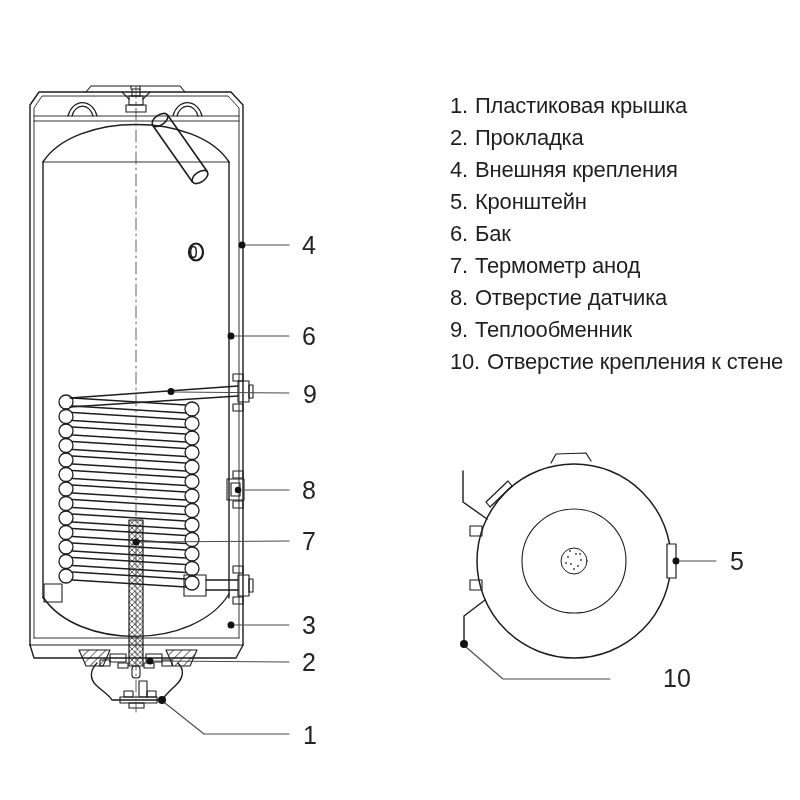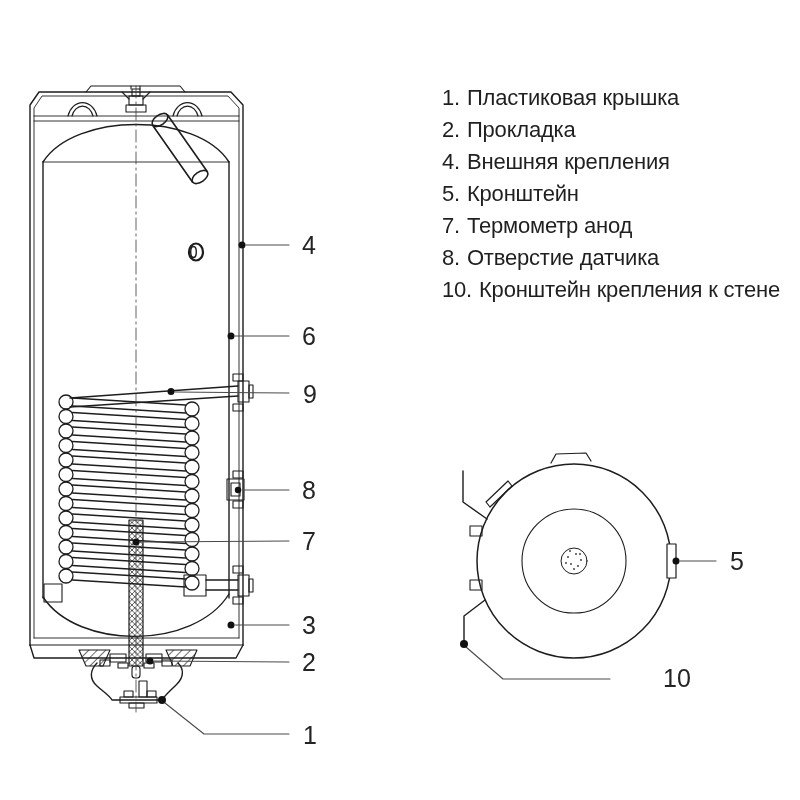--- a/index.html
+++ b/index.html
@@ -1,20 +1,20 @@
 <!DOCTYPE html>
 <html><head>
 <meta charset="utf-8">
 <style>
   html,body{margin:0;padding:0;background:#ffffff;}
   .stage{position:relative;width:800px;height:800px;background:#ffffff;overflow:hidden;
          font-family:"Liberation Sans","DejaVu Sans",sans-serif;}
   .stage svg{position:absolute;left:0;top:0;}
   
-  .legend{position:absolute;left:442px;top:82px;margin:0;padding:0;list-style:none;
+  .legend{position:absolute;left:442px;top:82px;margin:8px;padding:0;list-style:none;
           font-size:22px;line-height:32px;color:#1f1f1f;letter-spacing:-0.2px;white-space:nowrap;}
   .legend .num{margin-right:7px;}
   
   .co{position:absolute;transform:translate(-50%,-50%);font-size:25px;color:#242424;
       line-height:1;white-space:nowrap;}
 </style>
 </head>
 <body>
 
 <div class="stage">
@@ -214,23 +214,25 @@
         <circle cx="464" cy="644" r="4"></circle>
       </g>
     </g>
   </svg>
 
   <ol class="legend">
     <li><span class="num">1.</span><span class="lbl">Пластиковая крышка</span></li>
     <li><span class="num">2.</span><span class="lbl">Прокладка</span></li>
     <li><span class="num">4.</span><span class="lbl">Внешняя крепления</span></li>
     <li><span class="num">5.</span><span class="lbl">Кронштейн</span></li>
+    <li><span class="num">6.</span><span class="lbl">Бак</span></li>
     <li><span class="num">7.</span><span class="lbl">Термометр анод</span></li>
     <li><span class="num">8.</span><span class="lbl">Отверстие датчика</span></li>
-    <li><span class="num">10.</span><span class="lbl">Кронштейн крепления к стене</span></li>
+    <li><span class="num">9.</span><span class="lbl">Теплообменник</span></li>
+    <li><span class="num">10.</span><span class="lbl">Отверстие крепления к стене</span></li>
   </ol>
 
   <span class="co" style="left:309px;top:245px">4</span>
   <span class="co" style="left:309px;top:336px">6</span>
   <span class="co" style="left:310px;top:394px">9</span>
   <span class="co" style="left:309px;top:490px">8</span>
   <span class="co" style="left:309px;top:541px">7</span>
   <span class="co" style="left:309px;top:625px">3</span>
   <span class="co" style="left:309px;top:662px">2</span>
   <span class="co" style="left:310px;top:735px">1</span>

